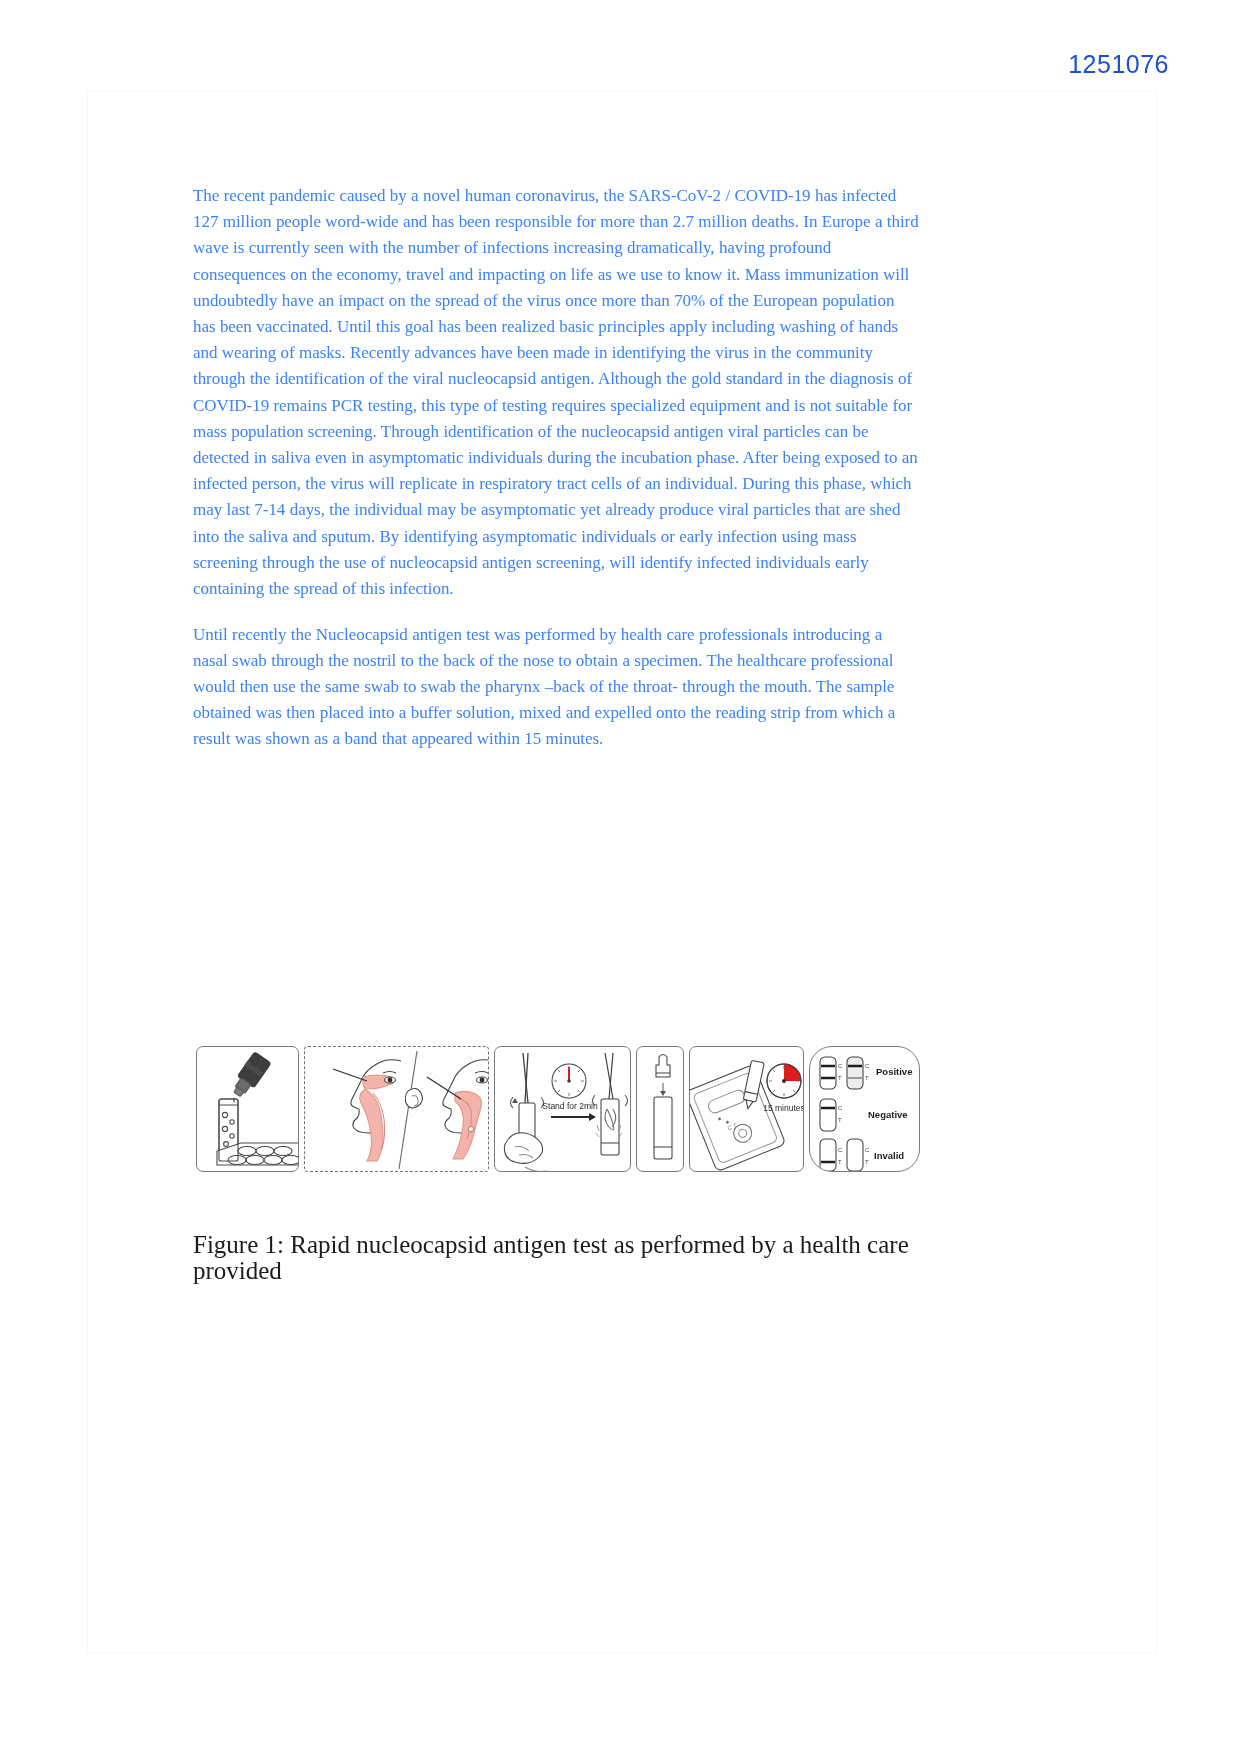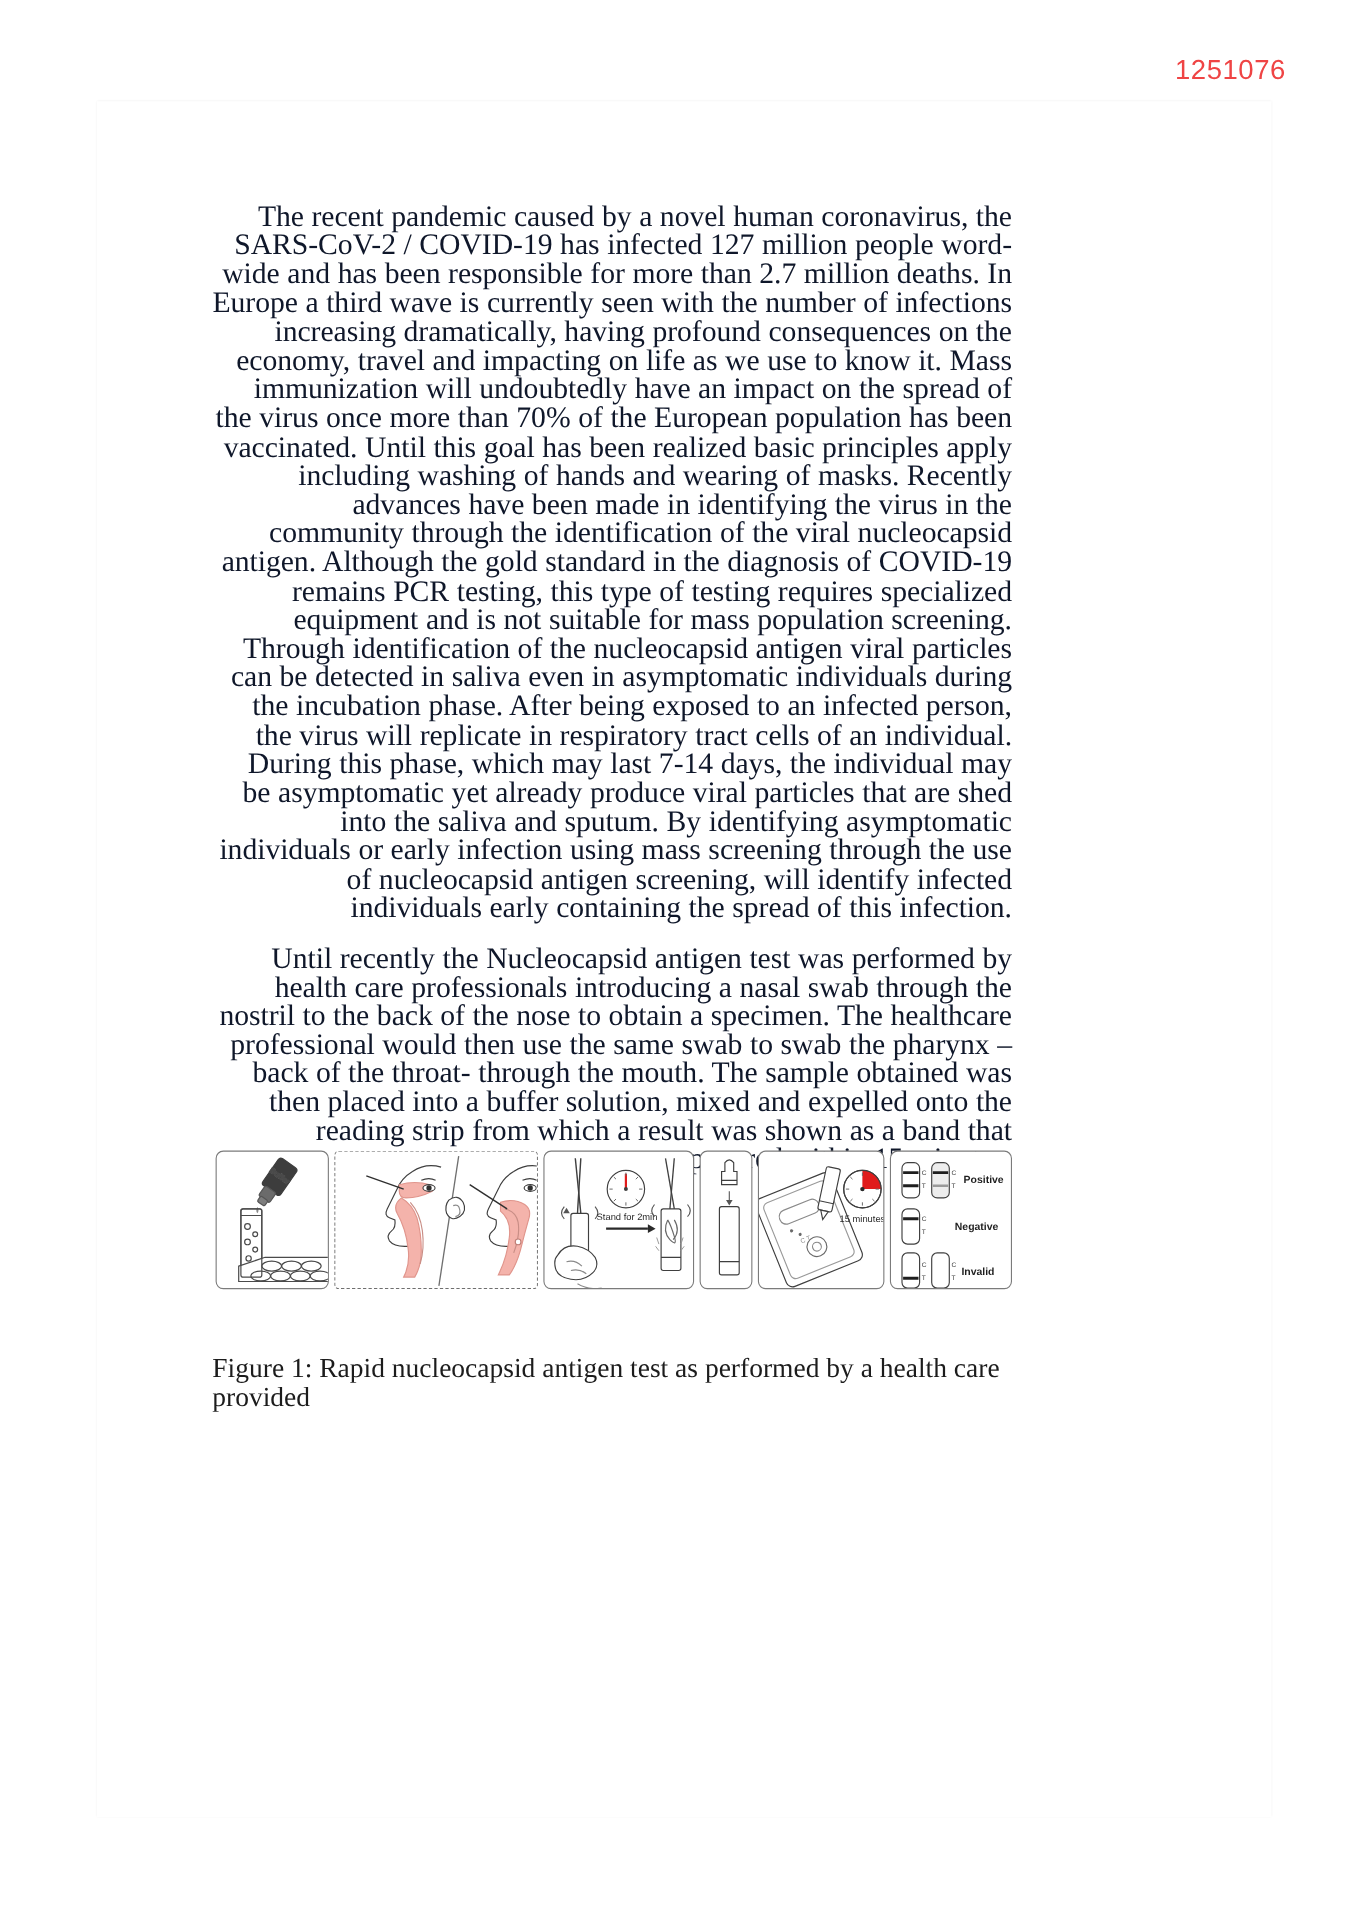--- a/index.html
+++ b/index.html
@@ -28,36 +28,36 @@
   }
 
   
   #header-number {
     position: absolute;
     right: 72px;
     top: 50px;
     font-family: "Liberation Sans", "DejaVu Sans", sans-serif;
     font-size: 25px;
     letter-spacing: 0.5px;
-    color: #ef4444;
+    color: #1d4ed8;
   }
 
   
   #text-column {
     position: absolute;
     left: 193px;
     top: 183px;
     width: 727px;
   }
   .body-paragraph {
-    font-size: 27px;
+    font-size: 17px;
     line-height: 26.2px;
-    text-align: right;
+    text-align: left;
     margin: 0 0 20px 0;
-    color: #0f172a;
+    color: #3b82f6;
     letter-spacing: -0.05px;
     word-spacing: 0.2px;
   }
   .body-paragraph.tight {
     line-height: 26.0px;
   }
 
   
   #figure-block {
     position: absolute;
@@ -86,21 +86,21 @@
     border: 1.3px dashed #6f6f6f;
     border-radius: 4px;
   }
 
   
   #panel-1 { width: 113px; }
   #panel-2 { width: 203px; }
   #panel-3 { width: 150px; margin-top: 16px; }
   #panel-4 { width: 52px; }
   #panel-5 { width: 126px; }
-  #panel-7 { width: 122px; }
+  #panel-7 { width: 122px; border-radius: 23px; }
 
   .panel svg { display: block; }
 
   
   #figure-caption {
     position: absolute;
     left: 193px;
     top: 1232px;
     width: 727px;
     font-size: 25px;

